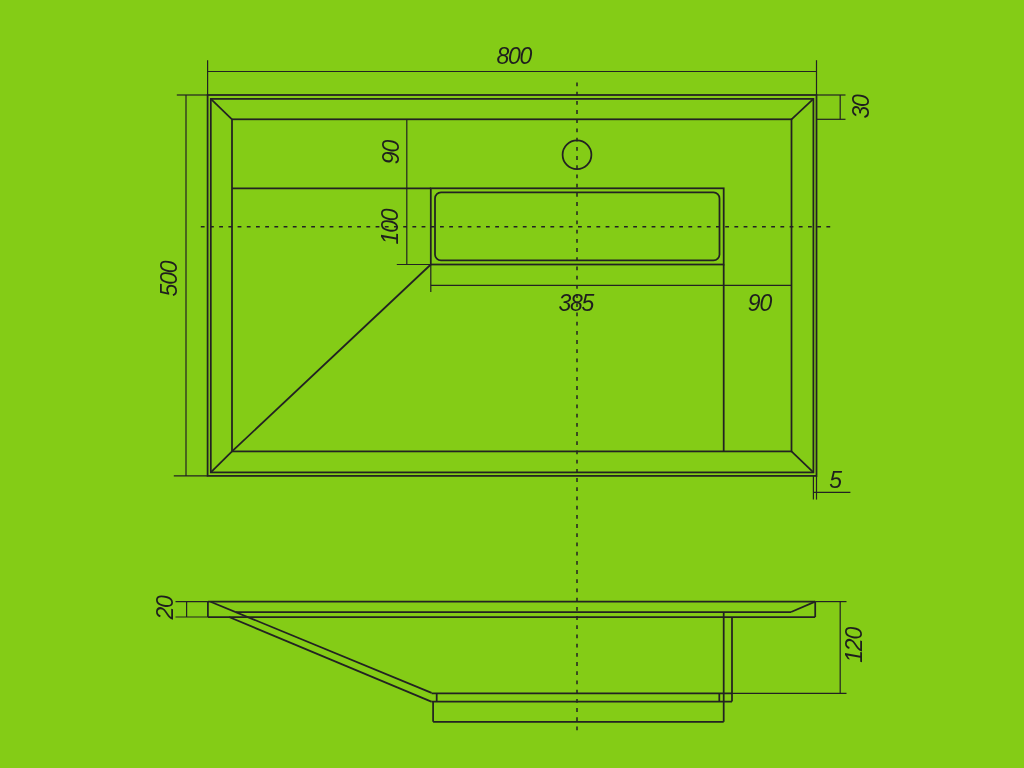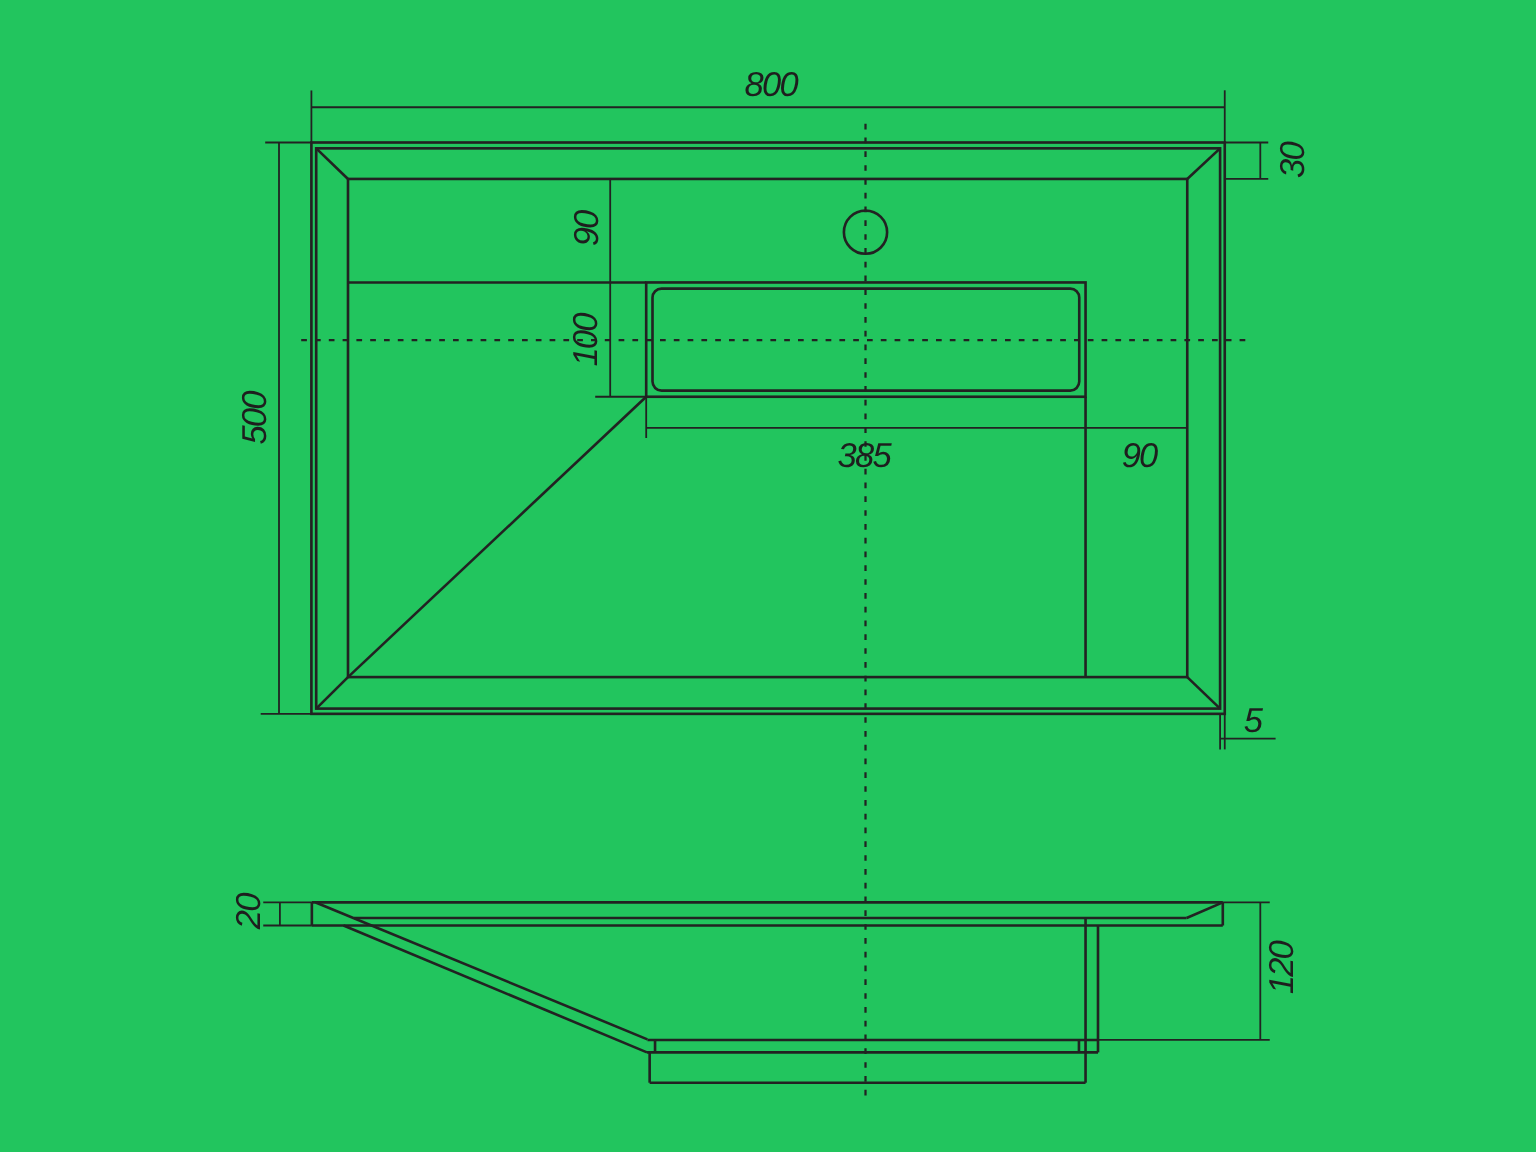--- a/index.html
+++ b/index.html
@@ -1,16 +1,16 @@
 <!DOCTYPE html>
 <html><head>
 <meta charset="utf-8">
 <style>
   html,body{margin:0;padding:0;background:#ffffff;}
-  .wrap{width:1024px;height:768px;position:relative;background:#22c55e;}
+  .wrap{width:1024px;height:768px;position:relative;background:#84cc16;}
   text{font-family:"Liberation Sans",sans-serif;font-style:italic;fill:#1e1e1e;font-size:23px;letter-spacing:-1.2px;}
 </style>
 </head>
 <body>
 <div class="wrap">
 <svg width="1024" height="768" viewBox="0 0 1024 768">
   <g stroke="#222" stroke-width="1.75" fill="none" stroke-linecap="butt">
 
     <rect x="207.6" y="95.0" width="608.9" height="380.9"></rect>
 

